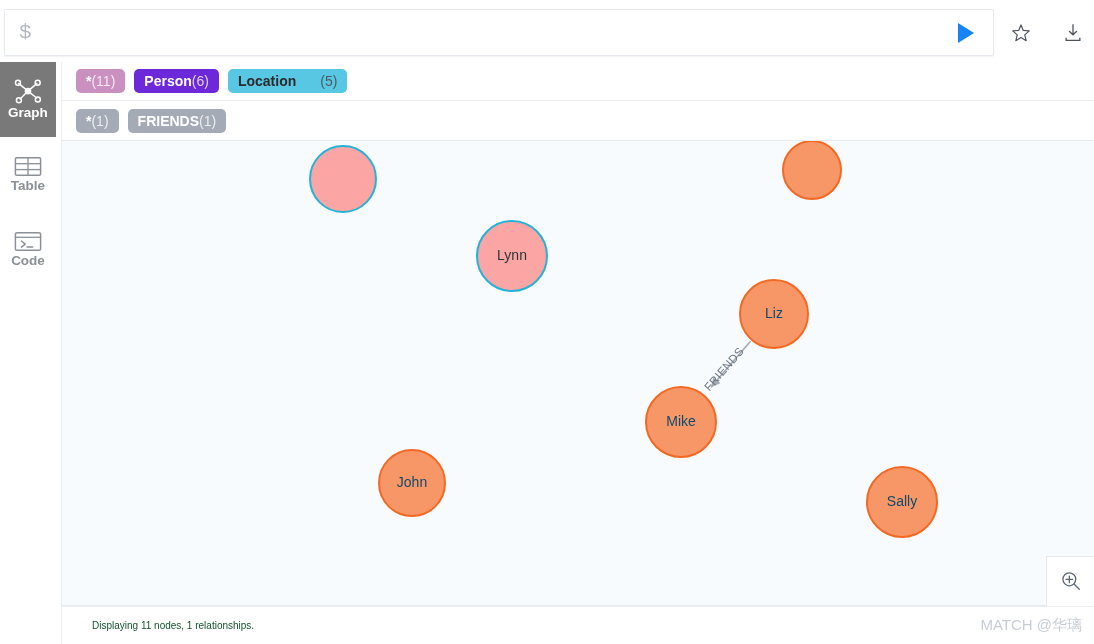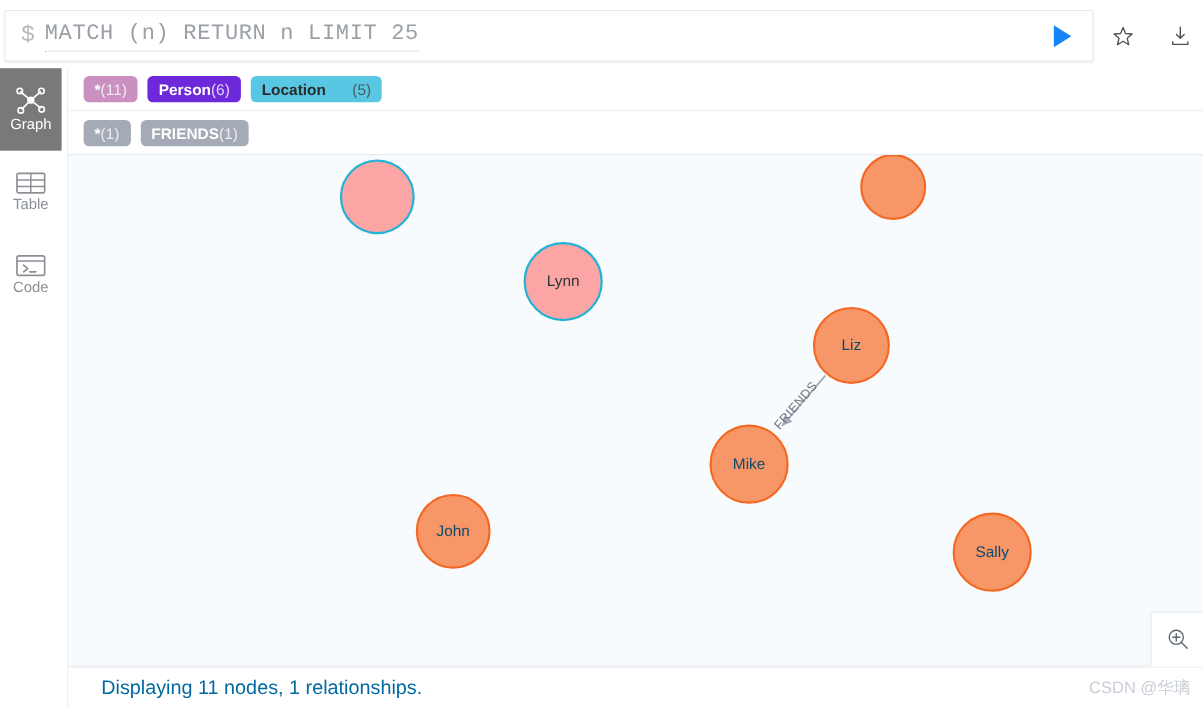--- a/index.html
+++ b/index.html
@@ -70,20 +70,21 @@
     border-right: 1px solid #eceef2;
   }
   .view-item {
     width: 56px; height: 75px;
     display: flex; flex-direction: column;
     align-items: center; justify-content: center;
     gap: 1px;
     color: #8b9096;
     cursor: pointer;
     user-select: none;
+    font-weight: bold;
   }
   .view-item.active { background: #797979; color: #ffffff; }
   .view-item .vlabel { font-size: 13.5px; line-height: 1.1; }
   .view-item svg { display: block; }
 
   
   .result-area {
     position: absolute; left: 62px; top: 62px;
     width: 1032px; height: 582px;
     background: #ffffff;
@@ -179,40 +180,39 @@
   
   .status-bar {
     position: absolute; left: 0; bottom: 0;
     width: 1032px; height: 38px;
     background: #ffffff;
     border-top: 1px solid #eceef2;
     display: flex; align-items: center;
   }
   .status-text {
     margin-left: 30px;
-    font-size: 18px;
-    color: #0369a1;
+    font-size: 10px;
+    color: #14532d;
     user-select: none;
   }
   .watermark {
     position: absolute; right: 12px;
     font-size: 15px;
     color: #c9ced6;
     user-select: none;
   }
 </style>
 </head>
 <body>
 
 <div id="app">
 
   <div class="editor-bar">
     <div class="editor-box">
       <span class="prompt-sign">$</span>
-      <span class="editor-text">MATCH (n) RETURN n LIMIT 25</span>
       <div class="run-btn">
         <svg width="22" height="24" viewBox="0 0 22 24" aria-hidden="true">
           <path d="M3 2 L19 12 L3 22 Z" fill="#1683f7"></path>
         </svg>
       </div>
     </div>
     <div class="icon-btn" id="fav-btn">
       <svg width="22" height="22" viewBox="0 0 24 24" aria-hidden="true">
         <path d="M12 3.2 L14.5 9.2 L21 9.7 L16.1 14 L17.6 20.4 L12 16.9 L6.4 20.4 L7.9 14 L3 9.7 L9.5 9.2 Z" fill="none" stroke="#4b5259" stroke-width="1.3" stroke-linejoin="round"></path>
       </svg>
@@ -337,16 +337,16 @@
         <svg width="22" height="22" viewBox="0 0 24 24" aria-hidden="true">
           <circle cx="10.2" cy="10.2" r="7" fill="none" stroke="#5b6673" stroke-width="1.4"></circle>
           <line x1="15.3" y1="15.3" x2="21" y2="21" stroke="#5b6673" stroke-width="1.4" stroke-linecap="round"></line>
           <line x1="6.6" y1="10.2" x2="13.8" y2="10.2" stroke="#5b6673" stroke-width="1.4" stroke-linecap="round"></line>
         </svg>
       </div>
     </div>
 
     <div class="status-bar">
       <span class="status-text">Displaying 11 nodes, 1 relationships.</span>
-      <span class="watermark">CSDN @华璃</span>
+      <span class="watermark">MATCH @华璃</span>
     </div>
   </div>
 </div>
 
 </body></html>

